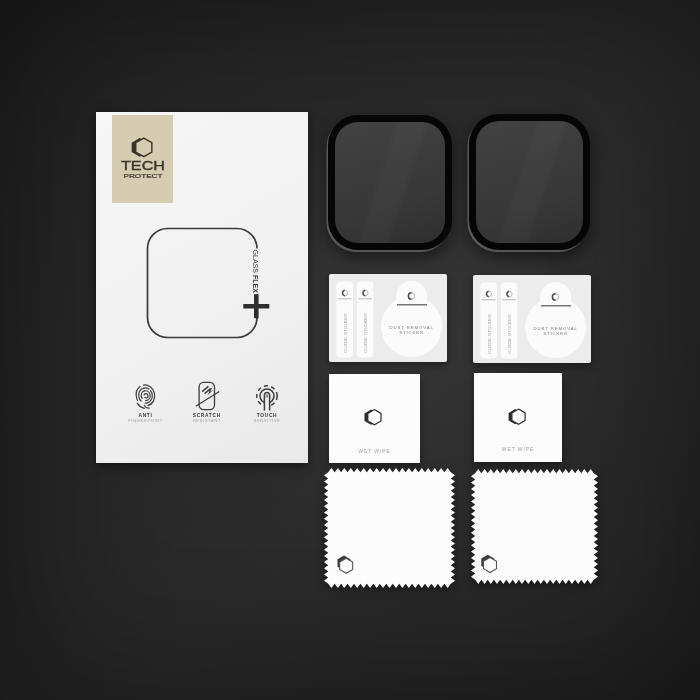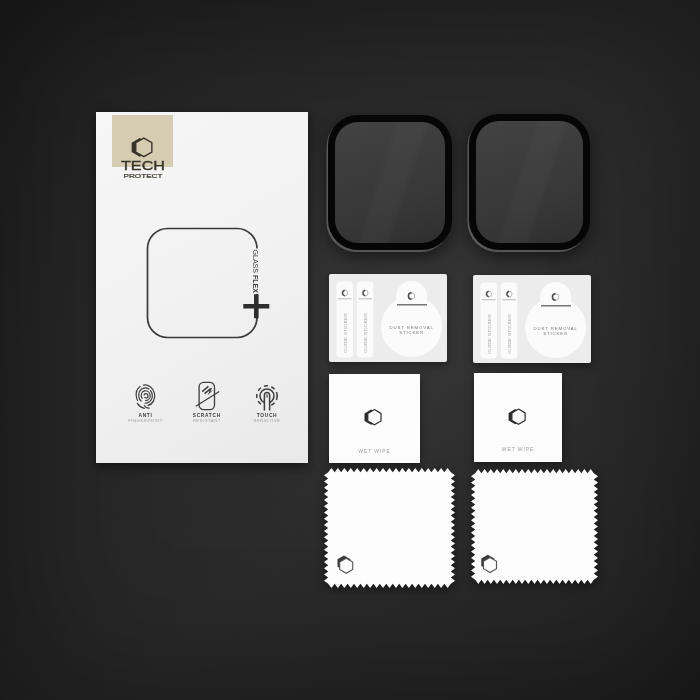--- a/index.html
+++ b/index.html
@@ -9,21 +9,21 @@
   .abs{position:absolute;}
   #bgrad{position:absolute;left:0;top:0;width:700px;height:700px;
     background:
       radial-gradient(ellipse 500px 450px at 395px 320px, rgba(70,70,70,.52) 0%, rgba(55,55,55,.32) 45%, rgba(0,0,0,0) 100%),
       linear-gradient(133deg,#1d1d1d 0%,#242424 42%,#272727 58%,#1f1f1f 100%);}
   #vign{position:absolute;left:0;top:0;width:700px;height:700px;
     box-shadow:inset 0 0 130px 15px rgba(0,0,0,.31);}
   .box{left:96px;top:112px;width:212px;height:351px;
     background:linear-gradient(150deg,#f6f6f6 0%,#f1f1f1 55%,#e9e9e9 100%);
     box-shadow:0 4px 10px rgba(0,0,0,.5);}
-  .tan{left:16px;top:3px;width:61px;height:52px;background:#d5ccb2;}
+  .tan{left:16px;top:3px;width:61px;height:88px;background:#d5ccb2;}
   .prot{border-radius:30px;background:#060606;
     box-shadow:-1.5px 2px 0 rgba(165,165,165,.42), 0 7px 16px rgba(0,0,0,.5);}
   .prot .scr{position:absolute;left:7px;top:7px;right:7px;bottom:7px;
     border-radius:23px;
     background:
       linear-gradient(108deg, rgba(255,255,255,0) 40%, rgba(255,255,255,.022) 44%, rgba(255,255,255,.022) 60%, rgba(255,255,255,0) 64%),
       linear-gradient(163deg,#434343 0%,#3c3c3c 35%,#383838 65%,#2f2f2f 100%);}
   .card{width:118px;height:88px;background:#ececec;border-radius:2px;
     box-shadow:0 3px 8px rgba(0,0,0,.42);}
   .wipe{background:#fcfcfc;box-shadow:0 3px 8px rgba(0,0,0,.42);}

